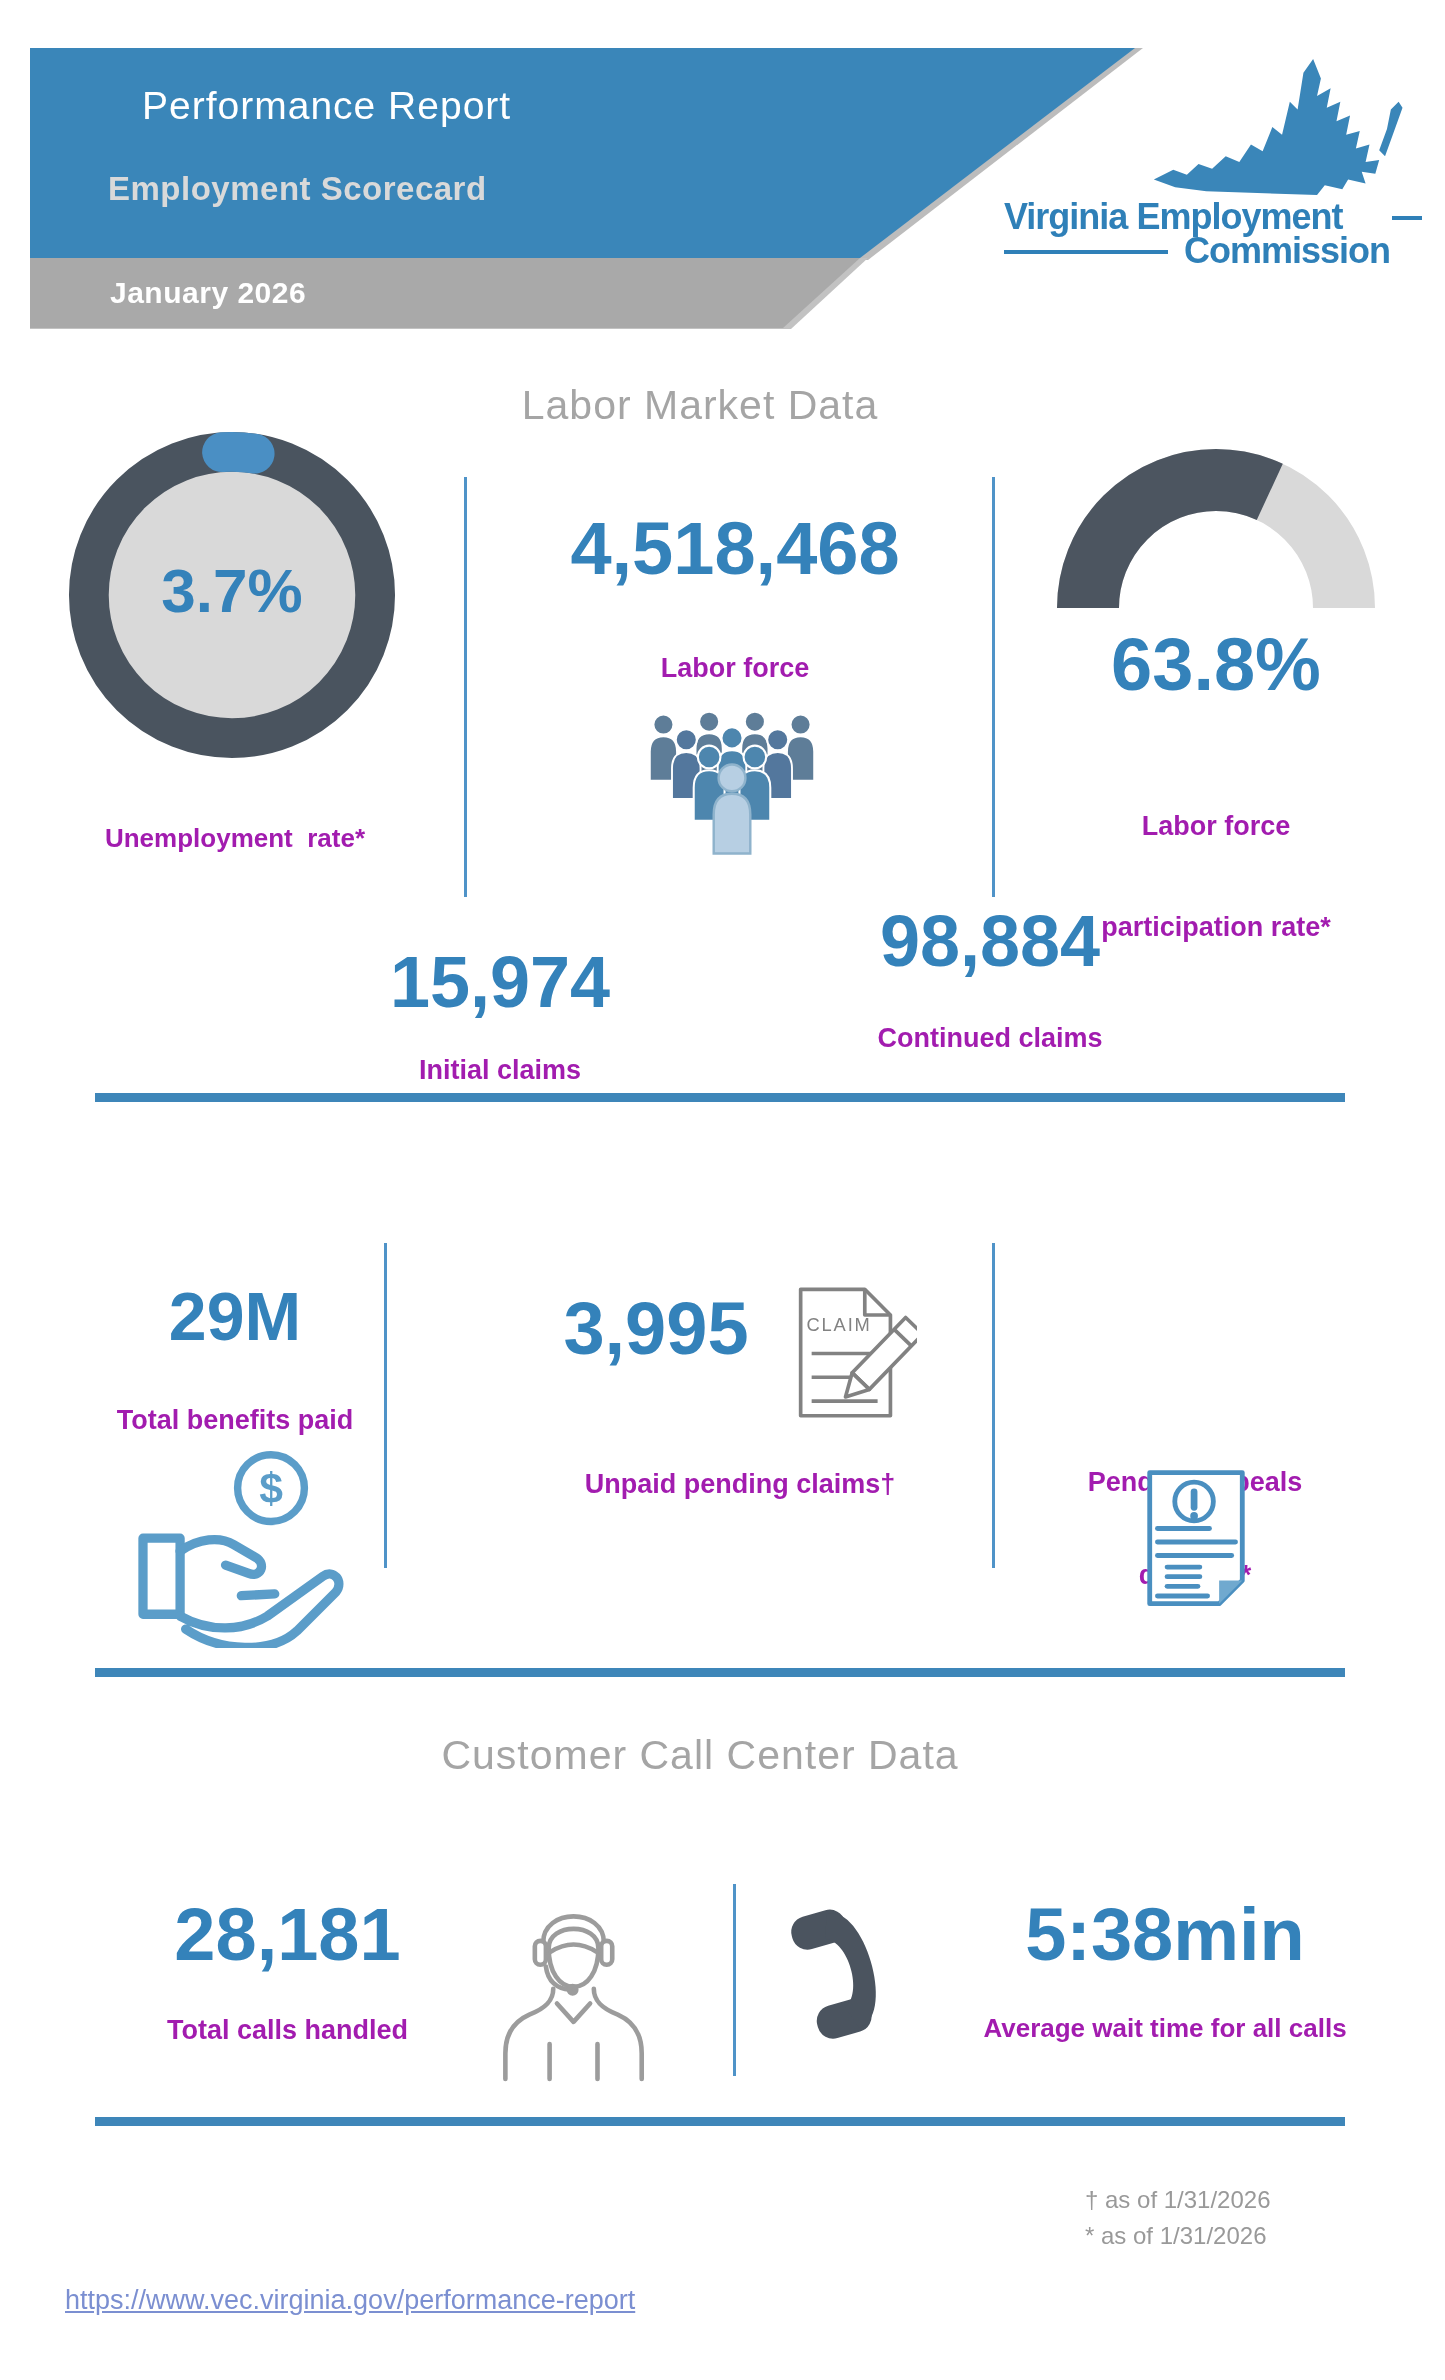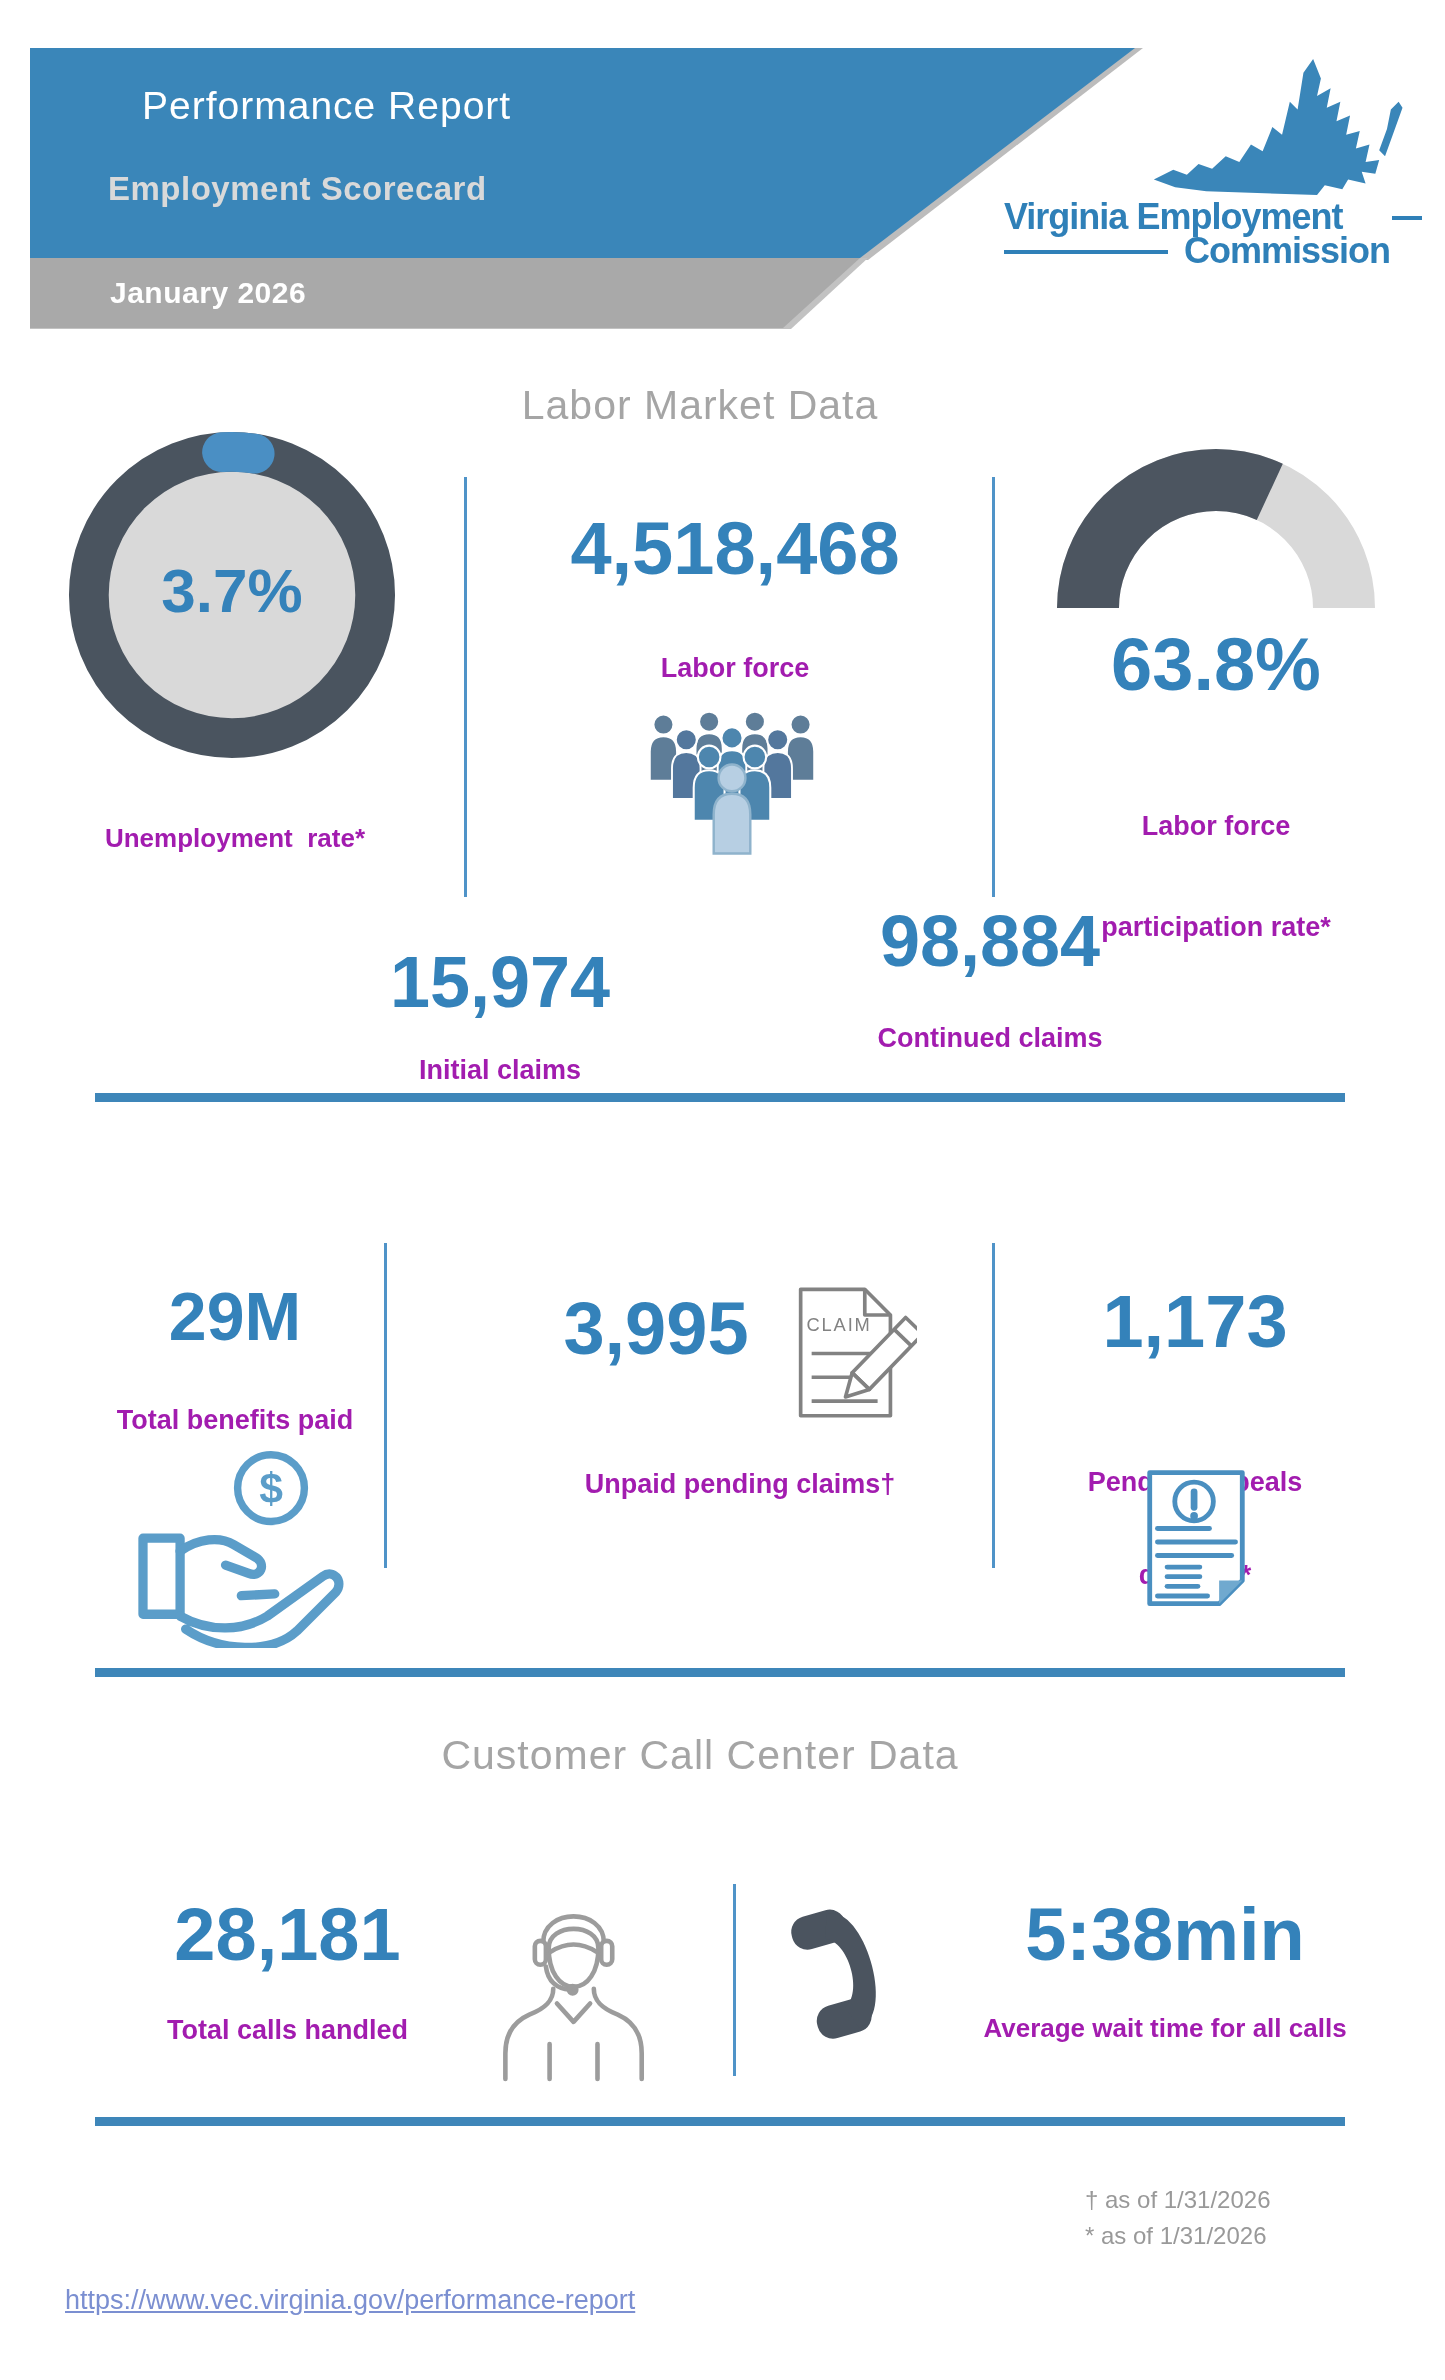--- a/index.html
+++ b/index.html
@@ -192,21 +192,20 @@
         <rect x="92" y="28" width="26" height="84"></rect>
         <path d="M92,46 H118" fill="none"></path>
         <path d="M92,112 L118,112 L105,136 Z"></path>
       </g>
     </svg>
   </div>
   <div class="abs unpaid-lbl lbl ctr">Unpaid pending claims†</div>
 
   <div class="abs vdiv v4"></div>
 
-  <div class="abs app-num big ctr">1,173</div>
   <div class="abs app-lbl lbl ctr">
     <div>Pending appeals</div>
     <div>dockets*</div>
   </div>
 
   <svg class="abs appdoc" viewBox="0 0 112 154">
     <path d="M8,6 H104 V118 L80,142 H8 Z" fill="#ffffff" stroke="#4a8fc0" stroke-width="5" stroke-linejoin="round"></path>
     <path d="M104,118 L80,118 L80,142 Z" fill="#70a9cf"></path>
     <circle cx="54" cy="36" r="20" fill="#ffffff" stroke="#4a8fc0" stroke-width="5"></circle>
     <path d="M54,26 V42" stroke="#4a8fc0" stroke-width="7" stroke-linecap="round"></path>

